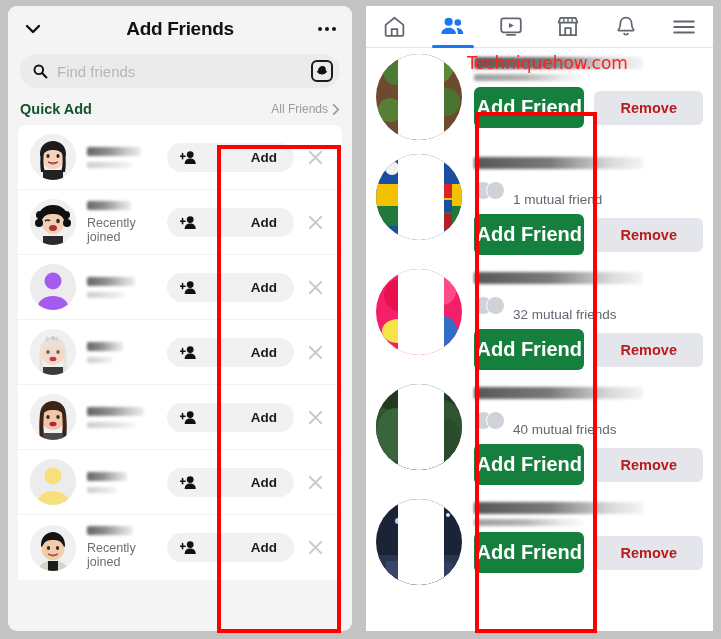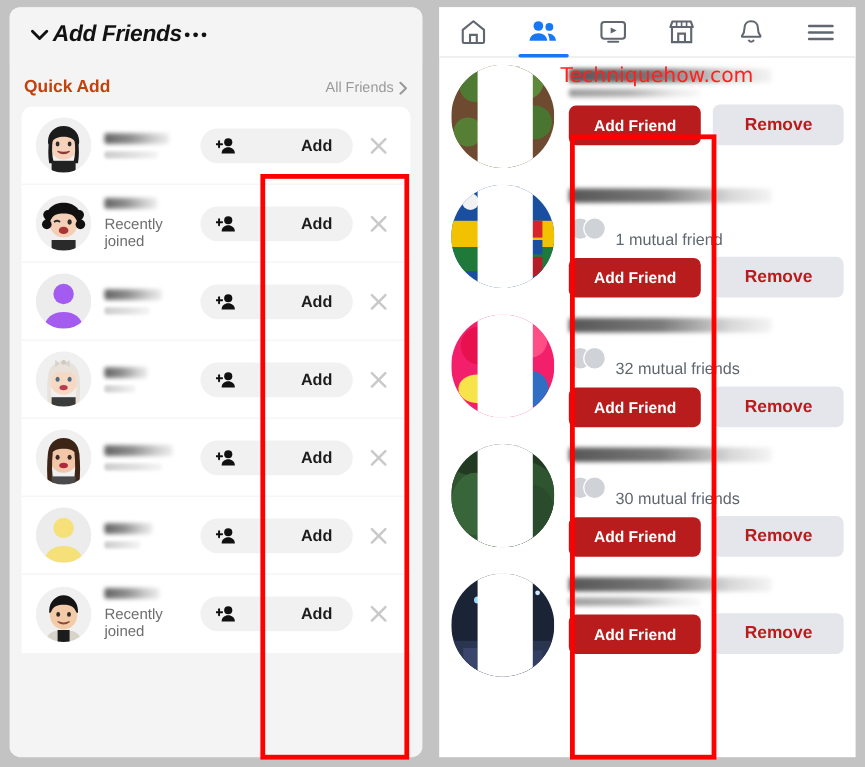--- a/index.html
+++ b/index.html
@@ -33,23 +33,23 @@
     height: 100%;
     background: #f4f4f4;
     border-radius: 9px;
     overflow: hidden;
   }
 
   .snap-header {
     height: 46px;
     display: flex;
     align-items: center;
+    justify-content: space-between;
     padding: 0 14px;
     background: #f4f4f4;
-    font-style: italic;
   }
   .snap-title {
     font-size: 19px;
     font-weight: bold;
     color: #121212;
     letter-spacing: -0.3px;
   }
   .chev-down {
     width: 22px; height: 22px;
     display: flex; align-items: center; justify-content: center;
@@ -94,21 +94,21 @@
 
   .quickadd-row {
     display: flex;
     align-items: center;
     justify-content: space-between;
     padding: 13px 12px 8px 12px;
   }
   .quickadd-label {
     font-size: 14.5px;
     font-weight: bold;
-    color: #c2410c;
+    color: #14532d;
   }
   .allcontacts {
     font-size: 12px;
     color: #9a9a9a;
     display: flex;
     align-items: center;
     gap: 4px;
     cursor: pointer;
   }
 
@@ -309,25 +309,25 @@
     font-size: 13.5px;
     color: #606770;
     margin-top: 18px;
   }
   .fb-actions {
     display: flex;
     gap: 10px;
     align-items: center;
   }
   .btn-add-friend {
-    background: #b91c1c;
+    background: #15803d;
     color: #fff;
     border: none;
     border-radius: 6px;
-    font-size: 13px;
+    font-size: 20px;
     font-weight: bold;
     padding: 9px 0;
     width: 112px;
     cursor: pointer;
     font-family: "Liberation Sans", sans-serif;
   }
   .btn-remove {
     background: #e4e6eb;
     color: #b91c1c;
     border: none;
@@ -365,20 +365,32 @@
             </svg>
         </div>
         <div class="snap-title">Add Friends</div>
         <div class="dots">
             <i></i>
             <i></i>
             <i></i>
           </div>
       </div>
 
+      <div class="searchbar">
+        <svg class="search-ico" viewBox="0 0 20 20">
+          <circle cx="8.5" cy="8.5" r="5.4" stroke="#111" stroke-width="2.4" fill="none"></circle>
+          <line x1="12.6" y1="12.6" x2="18" y2="18" stroke="#111" stroke-width="2.6" stroke-linecap="round"></line>
+        </svg>
+        <div class="search-ph">Find friends</div>
+        <div class="ghost-btn">
+          <svg width="13" height="13" viewBox="0 0 24 24">
+              <path d="M12 2c3.8 0 6.2 2.7 6.2 6.3 0 1.4-.2 2.4.3 3 .6.7 2 .5 2.3 1.2.3.8-1.3 1.3-2.6 1.9-1 .5-1.2 1-1.5 1.8-.2.5-.6.6-1.2.5-.9-.2-1.7-.2-2.5.3-.6.4-1.2.8-2 .8s-1.4-.4-2-.8c-.8-.5-1.6-.5-2.5-.3-.6.1-1-.0-1.2-.5-.3-.8-.5-1.3-1.5-1.8-1.3-.6-2.9-1.1-2.6-1.9.3-.7 1.7-.5 2.3-1.2.5-.6.3-1.6.3-3C5.8 4.7 8.2 2 12 2z" fill="#111"></path>
+            </svg>
+        </div>
+      </div>
 
       <div class="quickadd-row">
         <div class="quickadd-label">Quick Add</div>
         <div class="allcontacts">
           <span>All Friends</span>
           <svg width="8" height="11" viewBox="0 0 8 12">
               <path d="M1.5 1 L6.5 6 L1.5 11" stroke="#9a9a9a" stroke-width="1.9" fill="none" stroke-linecap="round" stroke-linejoin="round"></path>
             </svg>
         </div>
       </div>
@@ -733,21 +745,21 @@
                 <ellipse cx="68" cy="58" rx="18" ry="24" fill="#2b4c2c"></ellipse>
                 <ellipse cx="45" cy="78" rx="22" ry="14" fill="#436f42"></ellipse>
               </svg><div class="mask"></div></div>
             <div class="fb-body">
               <div class="fb-name-redact"></div>
               <div class="mutual">
                 <div class="mutual-faces">
                   <div class="mface"></div>
                   <div class="mface"></div>
                 </div>
-                <div class="mutual-text">30 mutual friends</div>
+                <div class="mutual-text">40 mutual friends</div>
               </div>
               <div class="fb-actions">
                 <button class="btn-add-friend">Add Friend</button>
                 <button class="btn-remove">Remove</button>
               </div>
             </div>
           </div>
           <div class="fb-card">
             <div class="fb-photo"><svg viewBox="0 0 86 86">
                 <rect width="86" height="86" fill="#1b2436"></rect>

